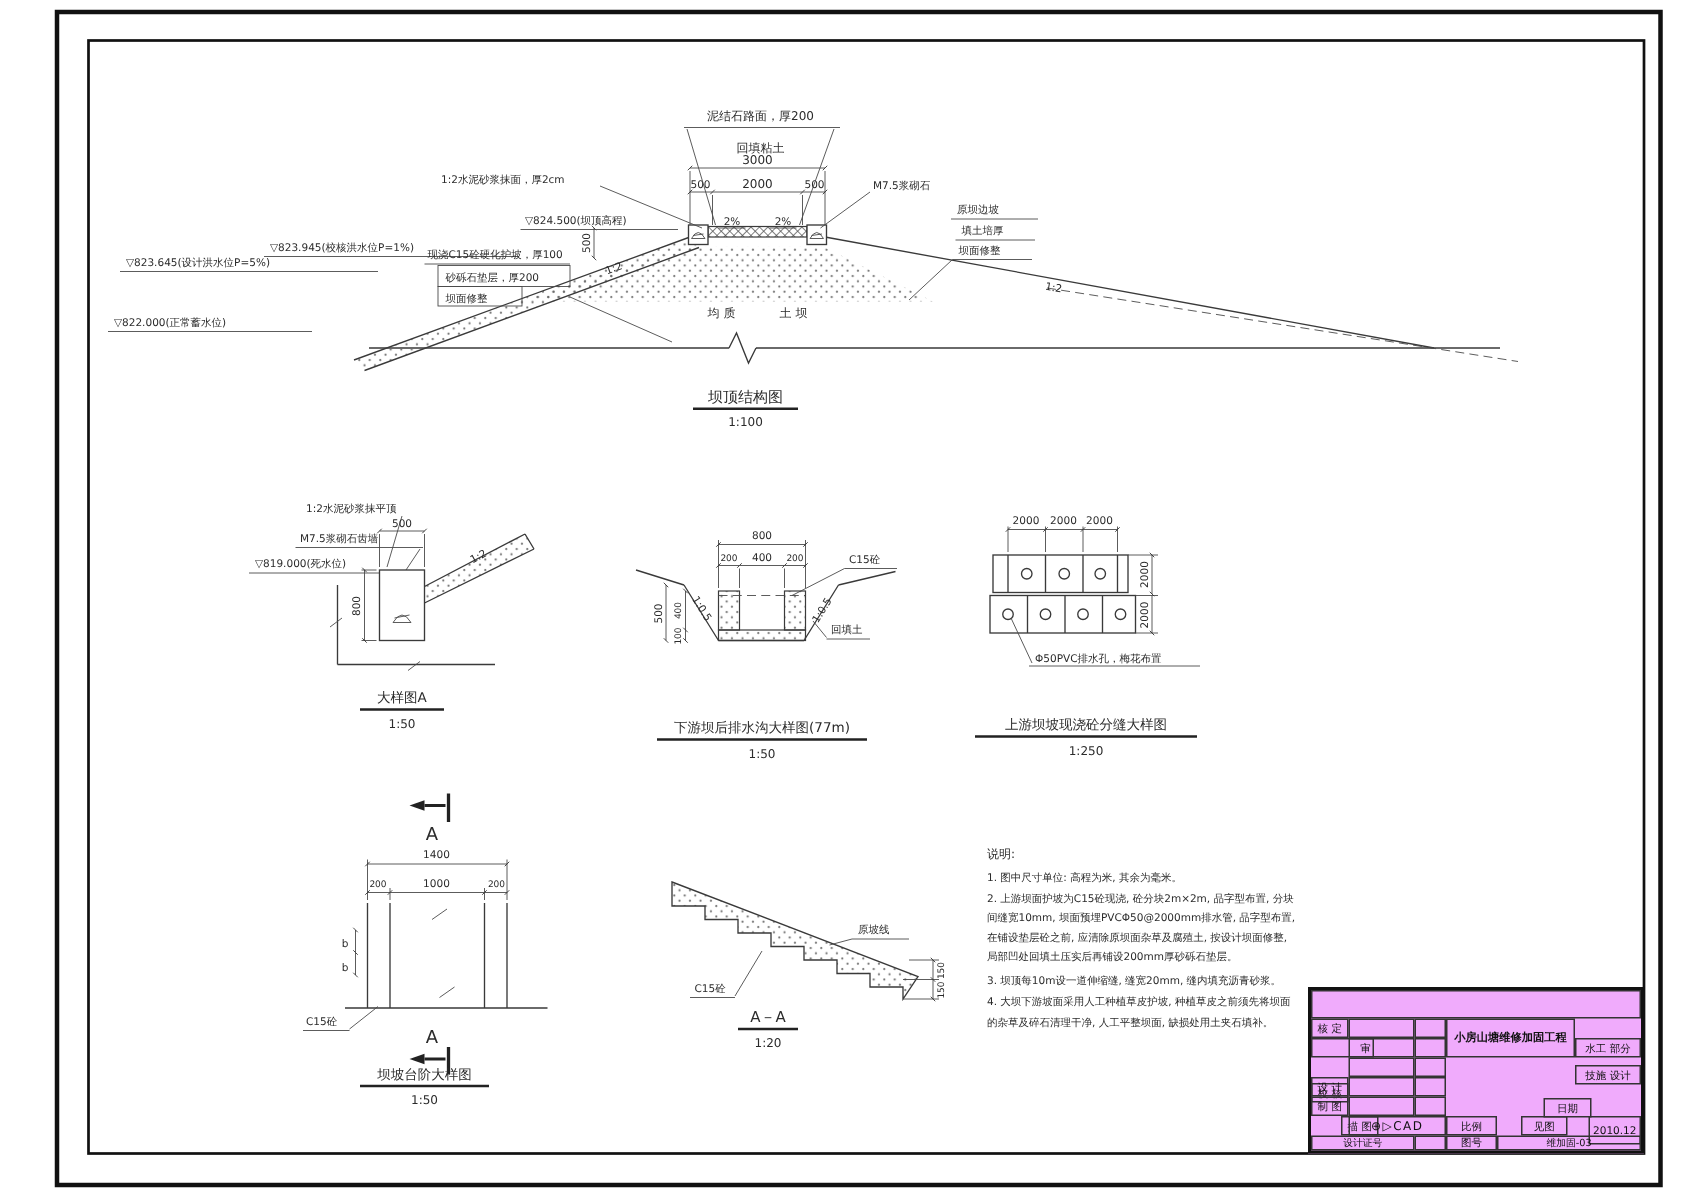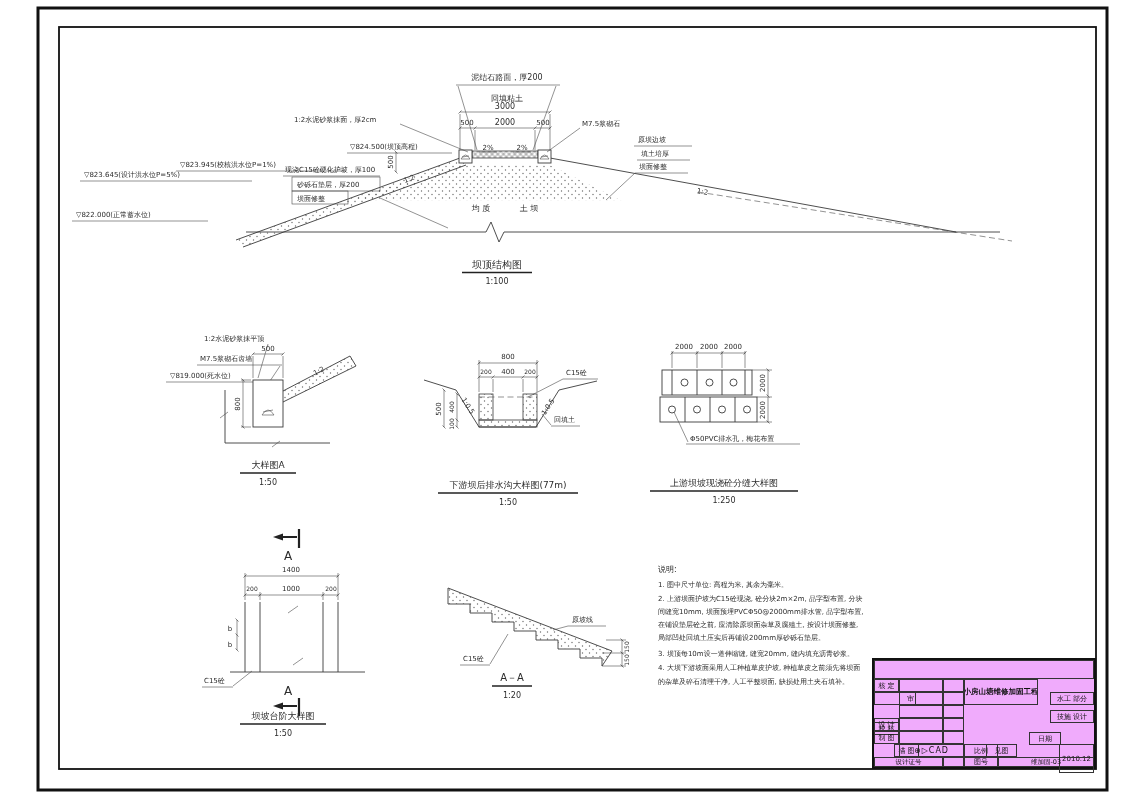--- a/index.html
+++ b/index.html
@@ -324,27 +324,27 @@
   <div class="tb-cell" style="left:0;top:71px;width:25px;height:13px;">制 图</div>
   <div class="tb-cell" style="left:25px;top:71px;width:44px;height:13px;"></div>
   <div class="tb-cell" style="left:69px;top:71px;width:21px;height:13px;"></div>
 
   <div class="tb-cell" style="left:0;top:84px;width:25px;height:13px;margin-left:20px;">描 图</div>
   <div class="tb-cell tb-cad" style="left:25px;top:84px;width:65px;height:13px;">⊕▷CAD</div>
 
   <div class="tb-cell" style="left:0;top:97px;width:69px;height:10px;font-size:6.5px;">设计证号</div>
   <div class="tb-cell" style="left:69px;top:97px;width:21px;height:10px;"></div>
 
-  <div class="tb-cell tb-proj" style="left:90px;top:19px;width:74px;height:26px;text-align:center;">小房山塘维修加固工程</div>
+  <div class="tb-cell tb-proj" style="left:90px;top:19px;width:86px;height:26px;text-align:center;">小房山塘维修加固工程</div>
   <div class="tb-cell" style="left:176px;top:19px;width:44px;height:13px;margin-top:31px;">技施 设计</div>
   <div class="tb-cell" style="left:176px;top:32px;width:44px;height:13px;">水工 部分</div>
 
 
   <div class="tb-cell" style="left:90px;top:84px;width:34px;height:13px;">比例</div>
-  <div class="tb-cell" style="left:112px;top:84px;width:31px;height:13px;">见图</div>
+  <div class="tb-cell" style="left:140px;top:84px;width:31px;height:13px;">见图</div>
   <div class="tb-cell" style="left:155px;top:72px;width:32px;height:13px;">日期</div>
-  <div class="tb-cell" style="left:185px;top:84px;width:35px;height:29px;">2010.12</div>
+  <div class="tb-cell" style="left:185px;top:84px;width:35px;height:19px;">2010.12</div>
 
   <div class="tb-cell" style="left:90px;top:97px;width:34px;height:10px;">图号</div>
   <div class="tb-cell" style="left:124px;top:97px;width:96px;height:10px;font-size:6.5px;">维加固-03</div>
 </div>
 
 </div>
 
 </body></html>

